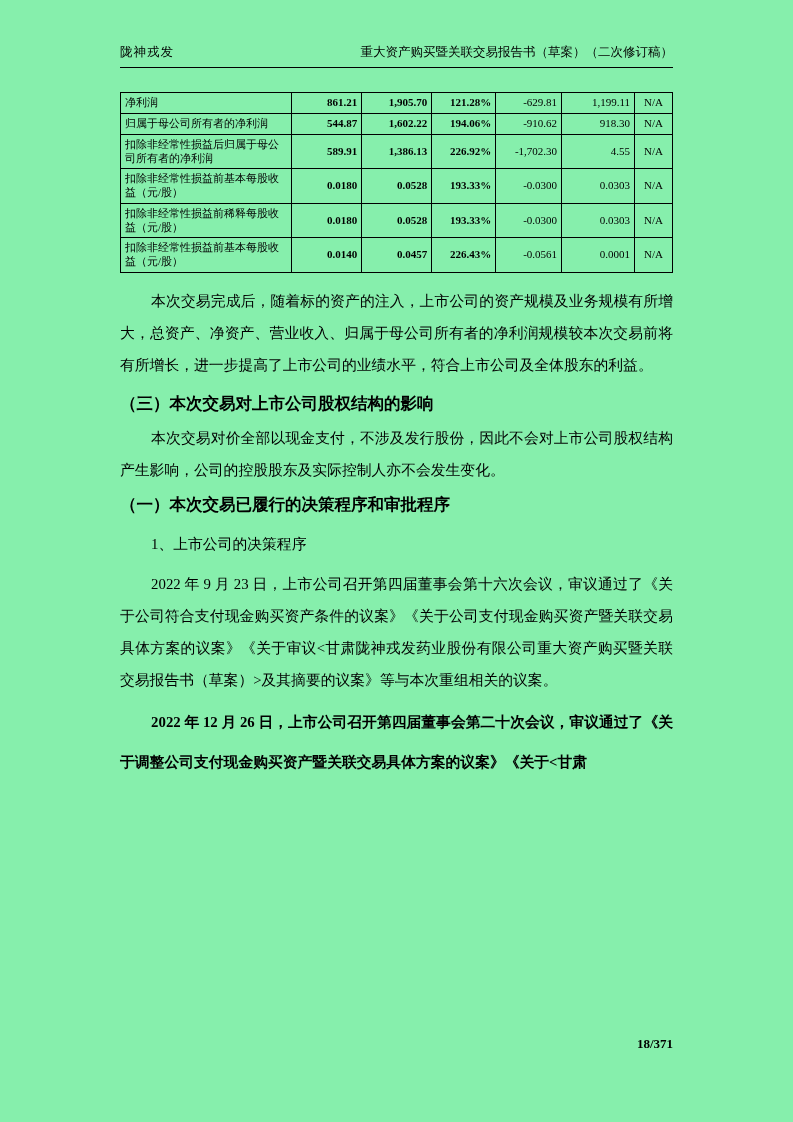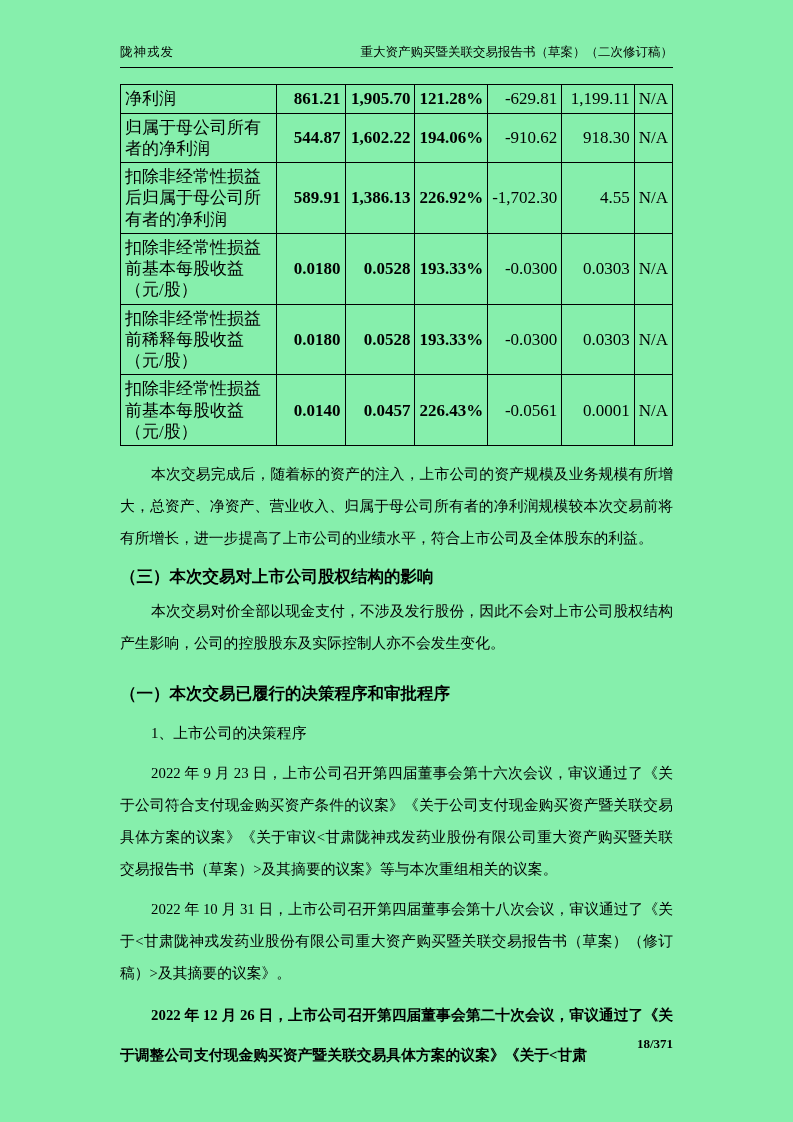--- a/index.html
+++ b/index.html
@@ -19,22 +19,22 @@
     display:flex; justify-content:space-between; align-items:flex-end;
     font-size:12.5px; line-height:1.3;
     padding-bottom:7px;
     border-bottom:1px solid #000;
   }
   .doc-header .left { letter-spacing:1px; }
   
   table.fin {
     border-collapse:collapse;
     width:100%;
-    margin-top:16px;
-    font-size:17px;
+    margin-top:24px;
+    font-size:11px;
     padding-left:44px;
   }
   table.fin td {
     border:1px solid #000;
     padding:3px 4px;
     vertical-align:middle;
     line-height:1.25;
   }
   td.lbl  { text-align:left; }
   td.num  { text-align:right; padding-right:8px; white-space:nowrap; }
@@ -55,21 +55,21 @@
     text-indent:2.1em;
     margin-top:12px;
   }
   .h-sub {
     font-family:"Liberation Sans","DejaVu Sans",sans-serif;
     font-weight:bold;
     font-size:16.5px;
     line-height:1.3;
     margin-top:12px;
   }
-  .h-sub.second { margin-top:24px; }
+  .h-sub.second { margin-top:8px; }
   .h-main {
     font-family:"Liberation Sans","DejaVu Sans",sans-serif;
     font-weight:bold;
     font-size:18.5px;
     line-height:1.3;
     margin-top:22px;
   }
   .para.bold-para {
     font-weight:bold;
     line-height:40px;
@@ -168,19 +168,18 @@
 
   <p class="para">本次交易对价全部以现金支付，不涉及发行股份，因此不会对上市公司股权结构产生影响，公司的控股股东及实际控制人亦不会发生变化。</p>
 
 
   <h3 class="h-sub second">（一）本次交易已履行的决策程序和审批程序</h3>
 
   <p class="sub-item">1、上市公司的决策程序</p>
 
   <p class="para">2022 年 9 月 23 日，上市公司召开第四届董事会第十六次会议，审议通过了《关于公司符合支付现金购买资产条件的议案》《关于公司支付现金购买资产暨关联交易具体方案的议案》《关于审议&lt;甘肃陇神戎发药业股份有限公司重大资产购买暨关联交易报告书（草案）&gt;及其摘要的议案》等与本次重组相关的议案。</p>
 
-  <p class="para">2022 年 10 月 31 日，上市公司召开第四届董事会第十八次会议，审议通过了《关于&lt;甘肃陇神戎发药业股份有限公司重大资产购买暨关联交易报告书（草案）（修订稿）&gt;及其摘要的议案》。</p>
 
   <p class="para bold-para">2022 年 12 月 26 日，上市公司召开第四届董事会第二十次会议，审议通过了《关于调整公司支付现金购买资产暨关联交易具体方案的议案》《关于&lt;甘肃</p>
 
   <div class="page-number">18/371</div>
 
 </div>
 
 </body></html>

